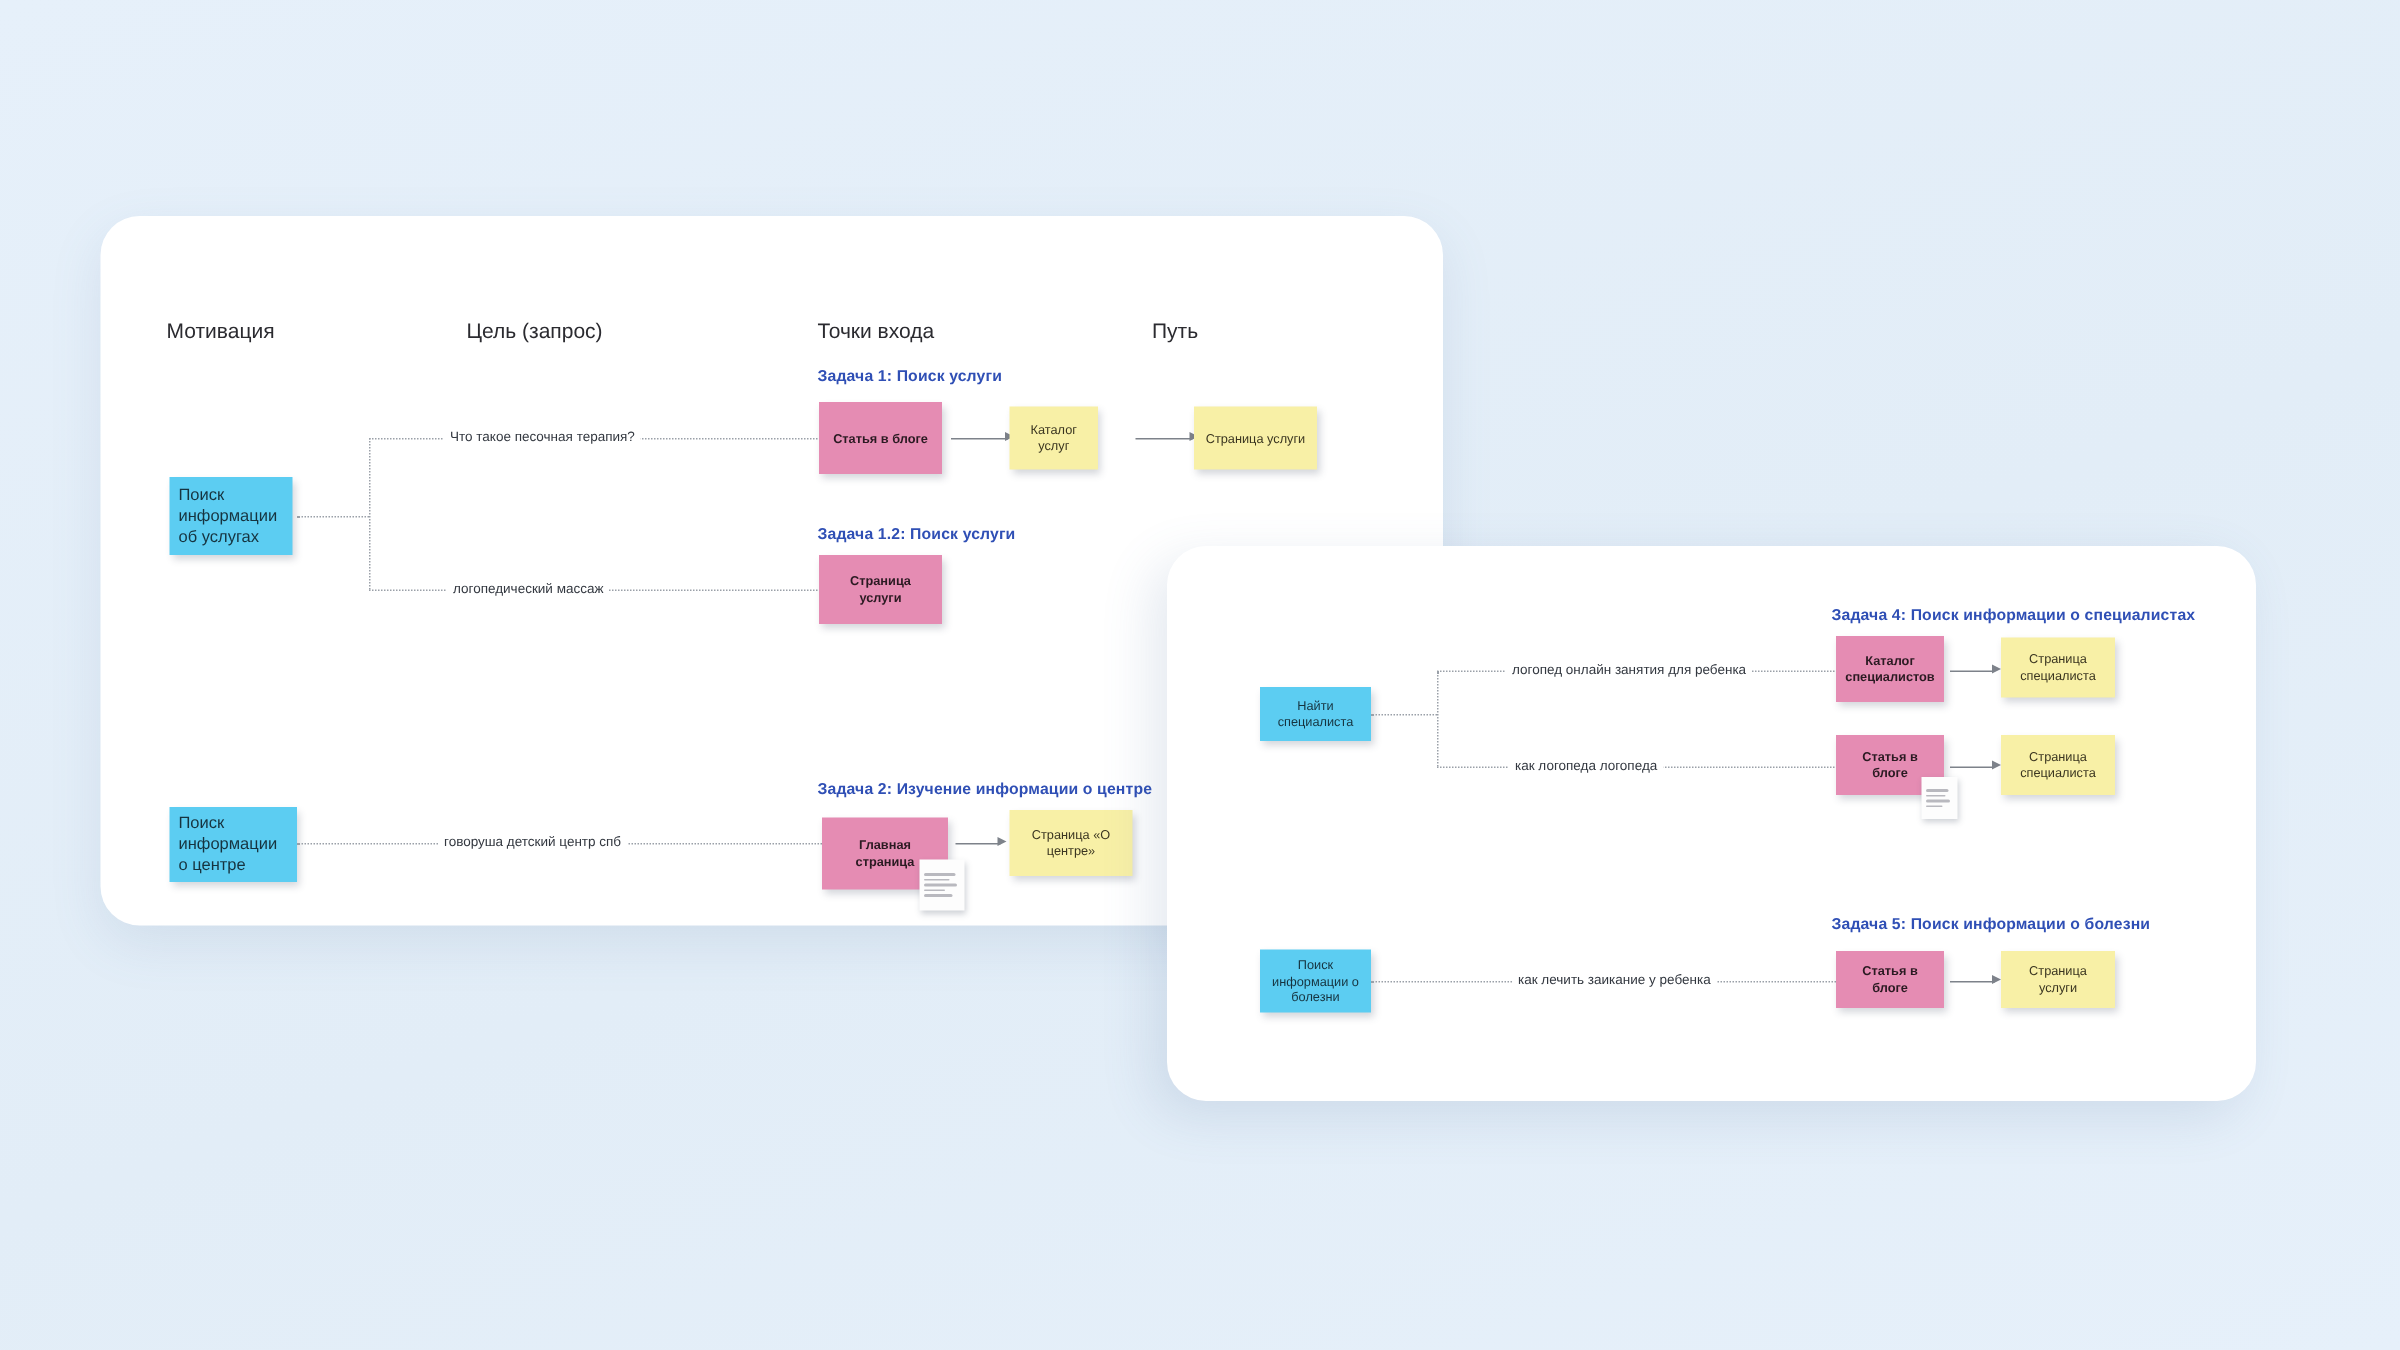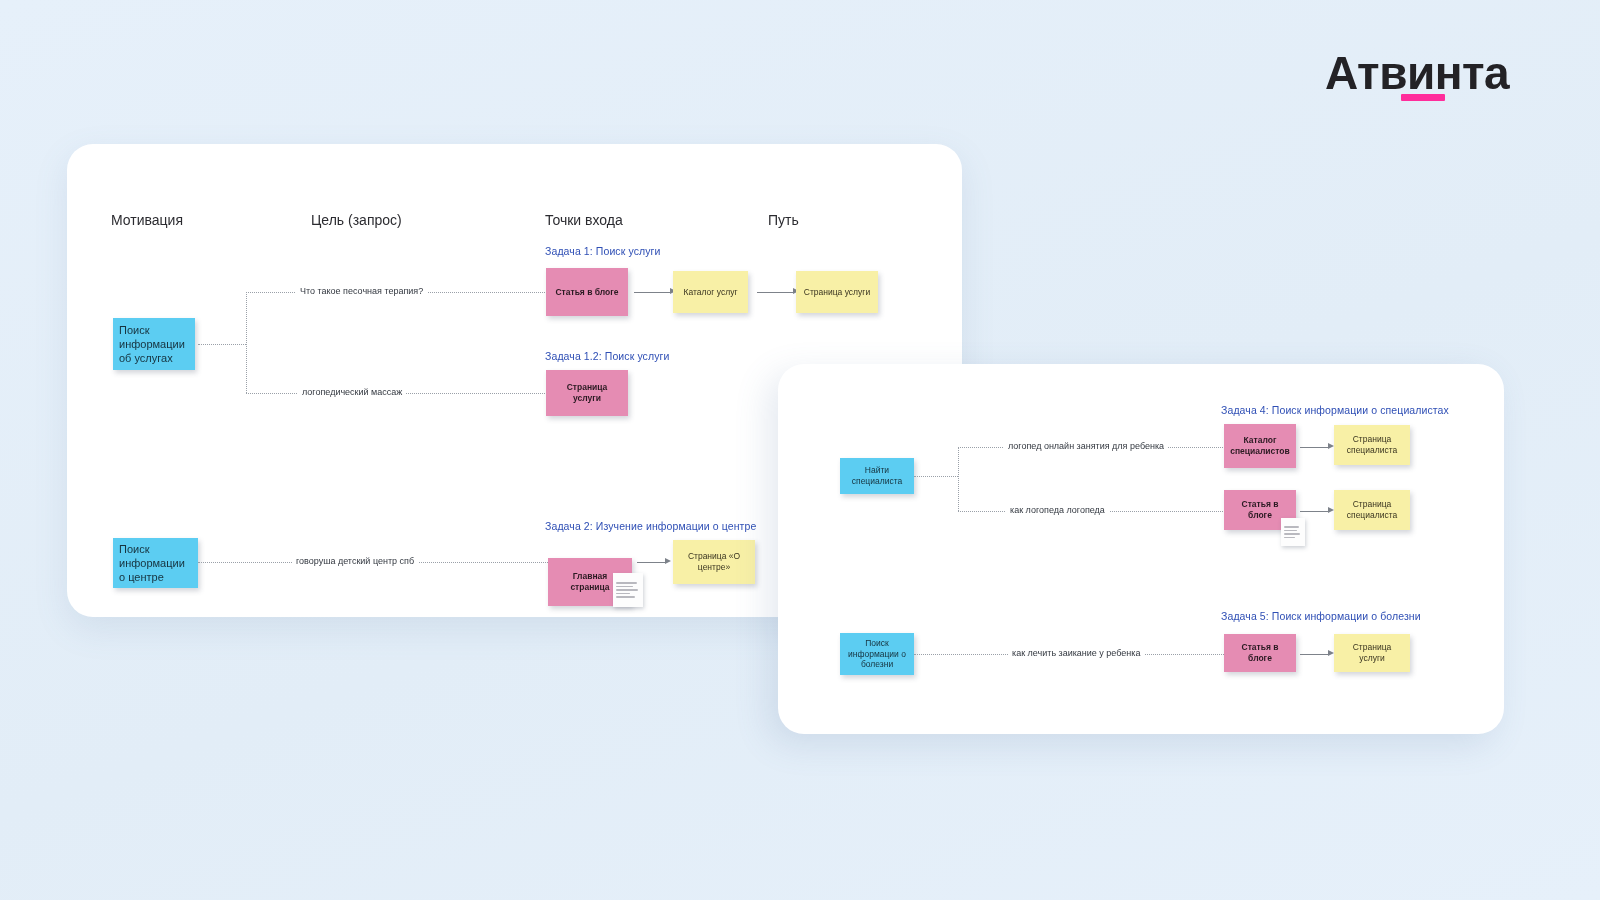--- a/index.html
+++ b/index.html
@@ -25,21 +25,21 @@
     box-shadow: 0 12px 34px rgba(90,120,160,.13); }
   #card-front { left: 778px; top: 364px; width: 726px; height: 370px;
     box-shadow: -10px 10px 34px rgba(90,120,160,.16); }
 
   
   .intro { position: absolute; font-size: 11.5px; font-weight: 700; color: #1c1c20;
     letter-spacing: .1px; }
   .col-head { position: absolute; font-size: 14px; color: #2b2b30; font-weight: 400; }
 
   
-  .task-label { position: absolute; font-size: 10.5px; font-weight: 400; color: #2f4fb5;
+  .task-label { position: absolute; font-size: 10.5px; font-weight: 700; color: #2f4fb5;
     white-space: nowrap; letter-spacing: .1px; }
 
   
   .box { position: absolute; display: flex; align-items: center; justify-content: center;
     text-align: center; padding: 4px 6px; line-height: 1.28;
     box-shadow: 2px 3px 5px rgba(60,70,90,.22); }
   .box.blue   { background: #5ccdf2; color: #16333f; text-align: center; }
   .box.pink   { background: #e58cb3; color: #2b1a22; font-weight: 700; }
   .box.yellow { background: #f8f0a6; color: #3a3520; }
 
@@ -62,24 +62,20 @@
     border-top: 3.5px solid transparent; border-bottom: 3.5px solid transparent;
     border-left: 6px solid #7d828a; }
   .edge-label { position: absolute; font-size: 9px; color: #333840; background: #fff;
     padding: 0 4px; white-space: nowrap; }
 </style>
 </head>
 <body>
 
 <div class="stage">
 
-  <div class="logo">
-    <span class="logo-word">Атвинта</span>
-    <span class="logo-underline"></span>
-  </div>
 
   <div class="card" id="card-back"></div>
 
   <div class="col-head" style="left:111px; top:212px;">Мотивация</div>
   <div class="col-head" style="left:311px; top:212px;">Цель (запрос)</div>
   <div class="col-head" style="left:545px; top:212px;">Точки входа</div>
   <div class="col-head" style="left:768px; top:212px;">Путь</div>
 
   <div class="task-label" style="left:545px; top:245px;">Задача 1: Поиск услуги</div>
   <div class="task-label" style="left:545px; top:350px;">Задача 1.2: Поиск услуги</div>
@@ -92,32 +88,32 @@
 
   <div class="dotline-h" style="left:246px; top:292px; width:299px;"></div>
   <div class="edge-label" style="left:296px; top:286px;">Что такое песочная терапия?</div>
 
   <div class="dotline-h" style="left:246px; top:393px; width:299px;"></div>
   <div class="edge-label" style="left:298px; top:387px;">логопедический массаж</div>
 
   <div class="box pink b-sm" style="left:546px; top:268px; width:82px; height:48px;">Статья в блоге</div>
   <div class="solidline-h" style="left:634px; top:292px; width:38px;"></div>
   <div class="arrowhead" style="left:670px; top:288px;"></div>
-  <div class="box yellow b-sm" style="left:673px; top:271px; width:75px; height:42px;">Каталог услуг</div>
+  <div class="box yellow b-sm" style="left:673px; top:271px; width:59px; height:42px;">Каталог услуг</div>
   <div class="solidline-h" style="left:757px; top:292px; width:38px;"></div>
   <div class="arrowhead" style="left:793px; top:288px;"></div>
   <div class="box yellow b-sm" style="left:796px; top:271px; width:82px; height:42px;">Страница услуги</div>
 
   <div class="box pink b-sm" style="left:546px; top:370px; width:82px; height:46px;">Страница услуги</div>
 
   <div class="box blue b-lg" style="left:113px; top:538px; width:85px; height:50px; justify-content:flex-start; text-align:left;">Поиск информации о центре</div>
   <div class="dotline-h" style="left:198px; top:562px; width:350px;"></div>
   <div class="edge-label" style="left:292px; top:556px;">говоруша детский центр спб</div>
 
-  <div class="box pink b-sm" style="left:548px; top:558px; width:84px; height:48px;">Главная страница</div>
+  <div class="box pink b-sm" style="left:548px; top:545px; width:84px; height:48px;">Главная страница</div>
   <div class="note" style="left:613px; top:573px; width:30px; height:34px;">
     <i></i>
       <i></i>
       <i></i>
       <i></i>
       <i></i>
   </div>
   <div class="solidline-h" style="left:637px; top:562px; width:30px;"></div>
   <div class="arrowhead" style="left:665px; top:558px;"></div>
   <div class="box yellow b-sm" style="left:673px; top:540px; width:82px; height:44px;">Страница «О центре»</div>

